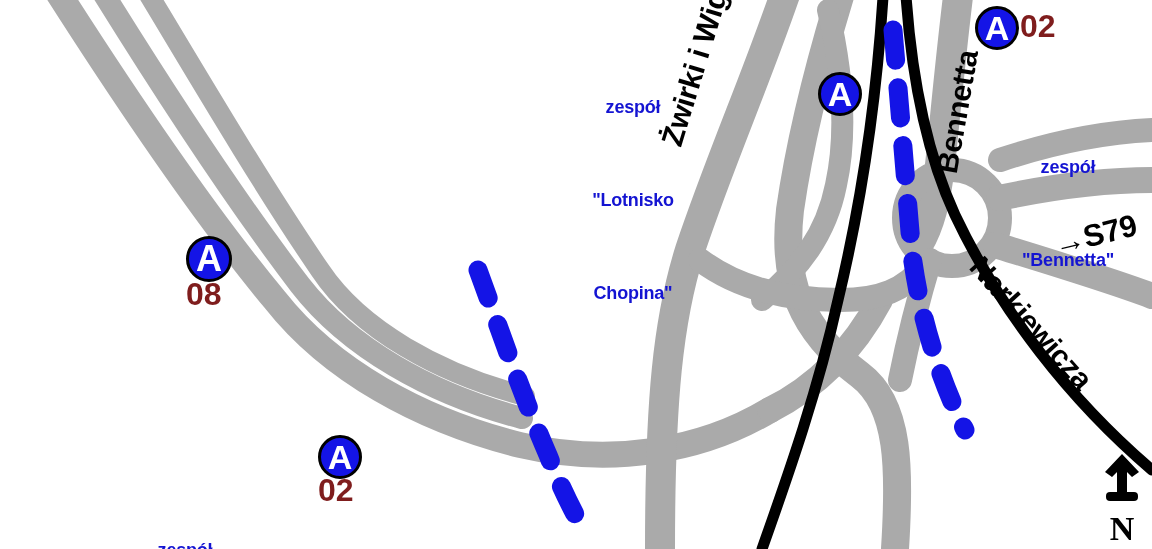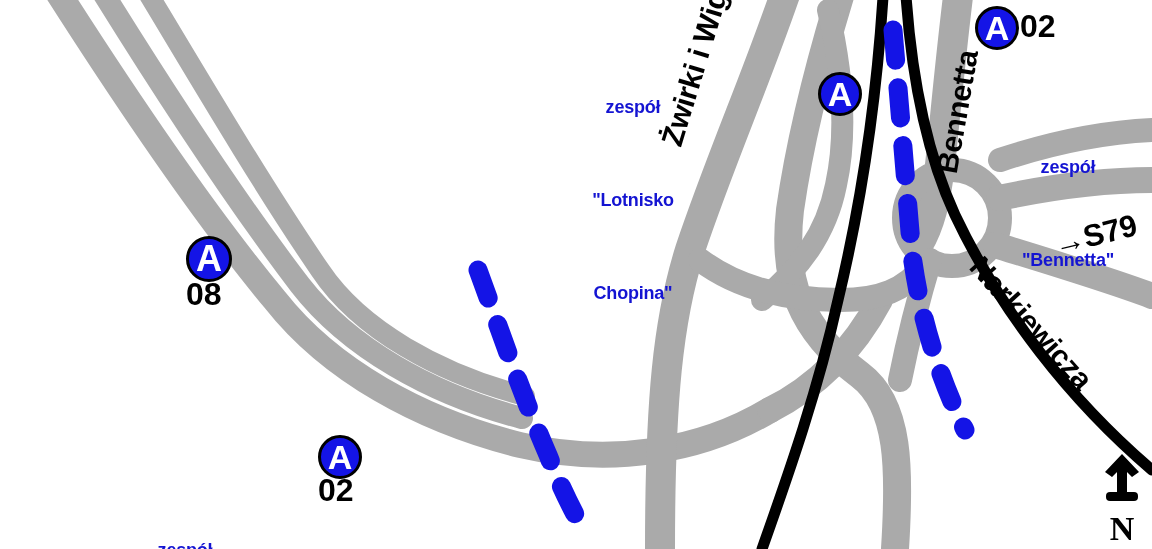--- a/index.html
+++ b/index.html
@@ -4,21 +4,21 @@
 <style>
   html,body{margin:0;padding:0;background:#ffffff;}
   body{font-family:"Liberation Sans",sans-serif;}
   #map-root{position:relative;width:1152px;height:549px;overflow:hidden;background:#ffffff;}
   #map-svg{position:absolute;left:0;top:0;width:1152px;height:549px;display:block;}
 
   .label{position:absolute;white-space:pre;font-family:"Liberation Sans",sans-serif;font-weight:bold;}
 
   .stop-label{color:#1414d2;font-size:18px;line-height:31px;text-align:center;letter-spacing:-0.2px;}
   .street-label{color:#000000;font-size:30px;font-weight:bold;letter-spacing:-0.5px;}
-  .num-label{color:#000000;font-size:32px;font-weight:bold;font-family:"Liberation Sans",sans-serif;}
+  .num-label{color:#7f1d1d;font-size:32px;font-weight:bold;font-family:"Liberation Sans",sans-serif;}
 
   .marker{position:absolute;border-radius:50%;background:#1414e6;border:3px solid #000000;
           box-sizing:border-box;color:#ffffff;font-weight:bold;text-align:center;}
   .marker span{display:block;font-family:"Liberation Sans",sans-serif;}
 
   .compass{position:absolute;}
   .compass .n-letter{font-family:"Liberation Serif",serif;font-weight:bold;font-size:34px;
                      color:#000;text-align:center;line-height:30px;}
 </style>
 </head>

